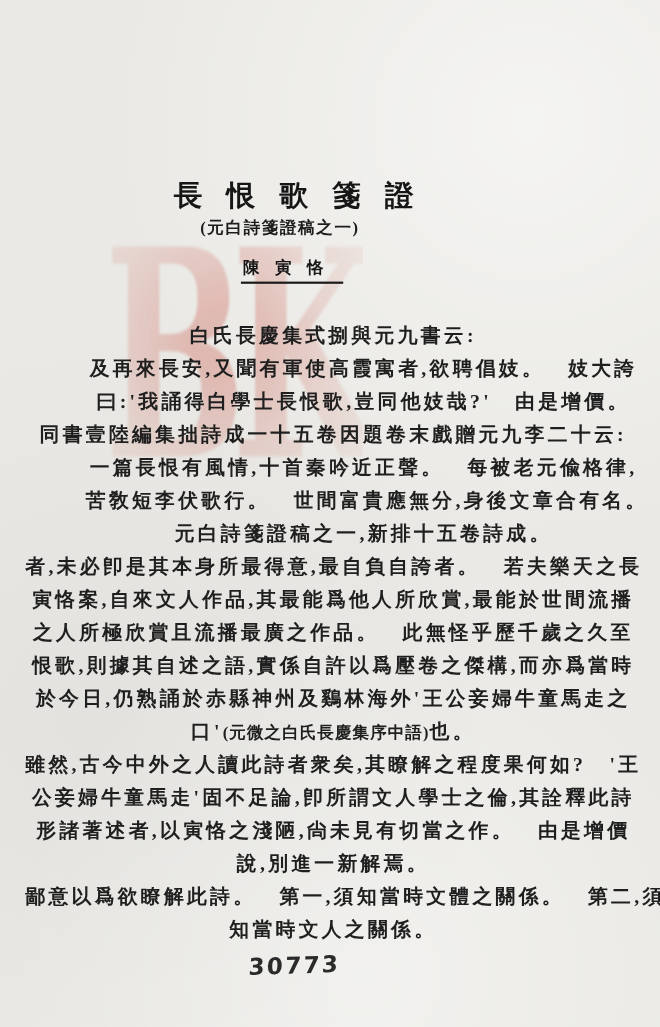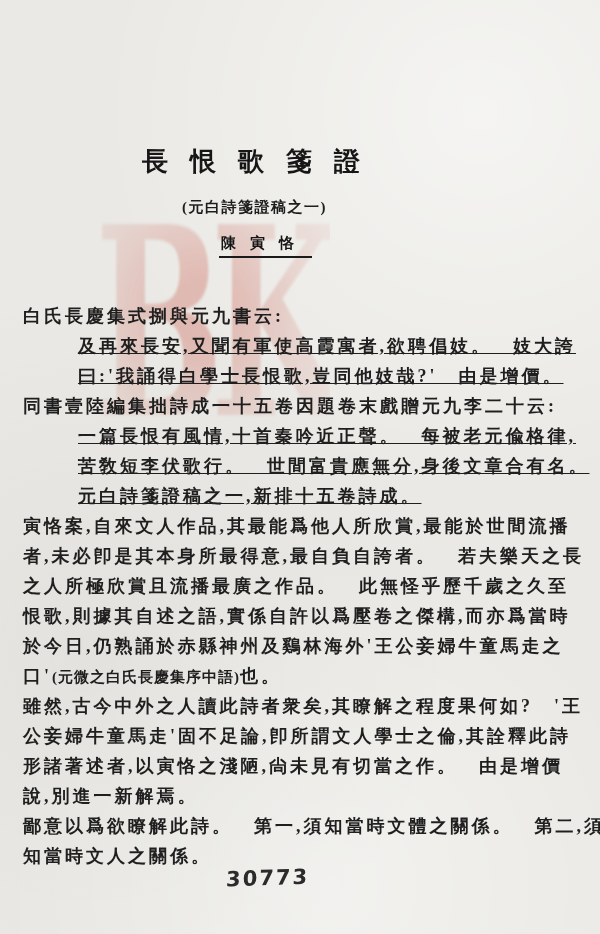--- a/index.html
+++ b/index.html
@@ -29,21 +29,21 @@
     transform-origin:left top;
     filter:blur(1.6px);
     -webkit-mask-image:radial-gradient(ellipse at 45% 45%, rgba(0,0,0,0.95) 15%, rgba(0,0,0,0.45) 55%, rgba(0,0,0,0.18) 85%);
     mask-image:radial-gradient(ellipse at 45% 45%, rgba(0,0,0,0.95) 15%, rgba(0,0,0,0.45) 55%, rgba(0,0,0,0.18) 85%);
     z-index:0;
     user-select:none;
   }
   .title{
     position:absolute;
     left:142px;top:144px;
-    margin:0;
+    margin:16px;
     font-size:26px;
     font-weight:700;
     letter-spacing:22px;
     white-space:nowrap;
     color:#161616;
     z-index:2;
   }
   .subtitle{
     position:absolute;
     left:182px;top:198px;
@@ -61,34 +61,35 @@
     font-weight:700;
     letter-spacing:14px;
     white-space:nowrap;
     color:#161616;
     border-bottom:2px solid #1a1a1a;
     padding:0 4px 3px 2px;
     z-index:2;
   }
   .body-text{
     position:absolute;
-    left:23px;top:301px;
+    left:23px;top:290px;
     width:560px;
     z-index:2;
+    text-align:center;
   }
   .line{
     height:30px;
     line-height:30px;
     font-size:18px;
     font-weight:700;
     letter-spacing:3px;
     white-space:nowrap;
     color:#1f1f1f;
   }
-  .line.indent{padding-left:55px;text-decoration:underline;}
+  .line.indent{padding-left:55px;}
   .line .small{
     font-size:15px;
     letter-spacing:1px;
     font-weight:700;
   }
   .handnum{
     position:absolute;
     left:226px;top:866px;
     font-family:"DejaVu Sans", sans-serif;
     font-size:21px;
@@ -135,22 +136,22 @@
   <div class="subtitle">(元白詩箋證稿之一)</div>
   <div class="author">陳寅恪</div>
   <div class="body-text">
       <div class="line">白氏長慶集式捌與元九書云:</div>
       <div class="line indent">及再來長安,又聞有軍使高霞寓者,欲聘倡妓。　妓大誇</div>
       <div class="line indent">曰:'我誦得白學士長恨歌,豈同他妓哉?'　由是增價。</div>
       <div class="line">同書壹陸編集拙詩成一十五卷因題卷末戲贈元九李二十云:</div>
       <div class="line indent">一篇長恨有風情,十首秦吟近正聲。　每被老元偸格律,</div>
       <div class="line indent">苦敎短李伏歌行。　世間富貴應無分,身後文章合有名。</div>
       <div class="line indent">元白詩箋證稿之一,新排十五卷詩成。</div>
+      <div class="line">者,未必卽是其本身所最得意,最自負自誇者。　若夫樂天之長</div>
       <div class="line">寅恪案,自來文人作品,其最能爲他人所欣賞,最能於世間流播</div>
-      <div class="line">者,未必卽是其本身所最得意,最自負自誇者。　若夫樂天之長</div>
       <div class="line">之人所極欣賞且流播最廣之作品。　此無怪乎歷千歲之久至</div>
       <div class="line">恨歌,則據其自述之語,實係自許以爲壓卷之傑構,而亦爲當時</div>
       <div class="line">於今日,仍熟誦於赤縣神州及鷄林海外'王公妾婦牛童馬走之</div>
       <div class="line"><span>口'</span><span class="small">(元微之白氏長慶集序中語)</span><span>也。</span></div>
       <div class="line">雖然,古今中外之人讀此詩者衆矣,其瞭解之程度果何如?　'王</div>
       <div class="line">公妾婦牛童馬走'固不足論,卽所謂文人學士之倫,其詮釋此詩</div>
       <div class="line">形諸著述者,以寅恪之淺陋,尙未見有切當之作。　由是增價</div>
       <div class="line">說,別進一新解焉。</div>
       <div class="line">鄙意以爲欲瞭解此詩。　第一,須知當時文體之關係。　第二,須</div>
       <div class="line">知當時文人之關係。</div>

